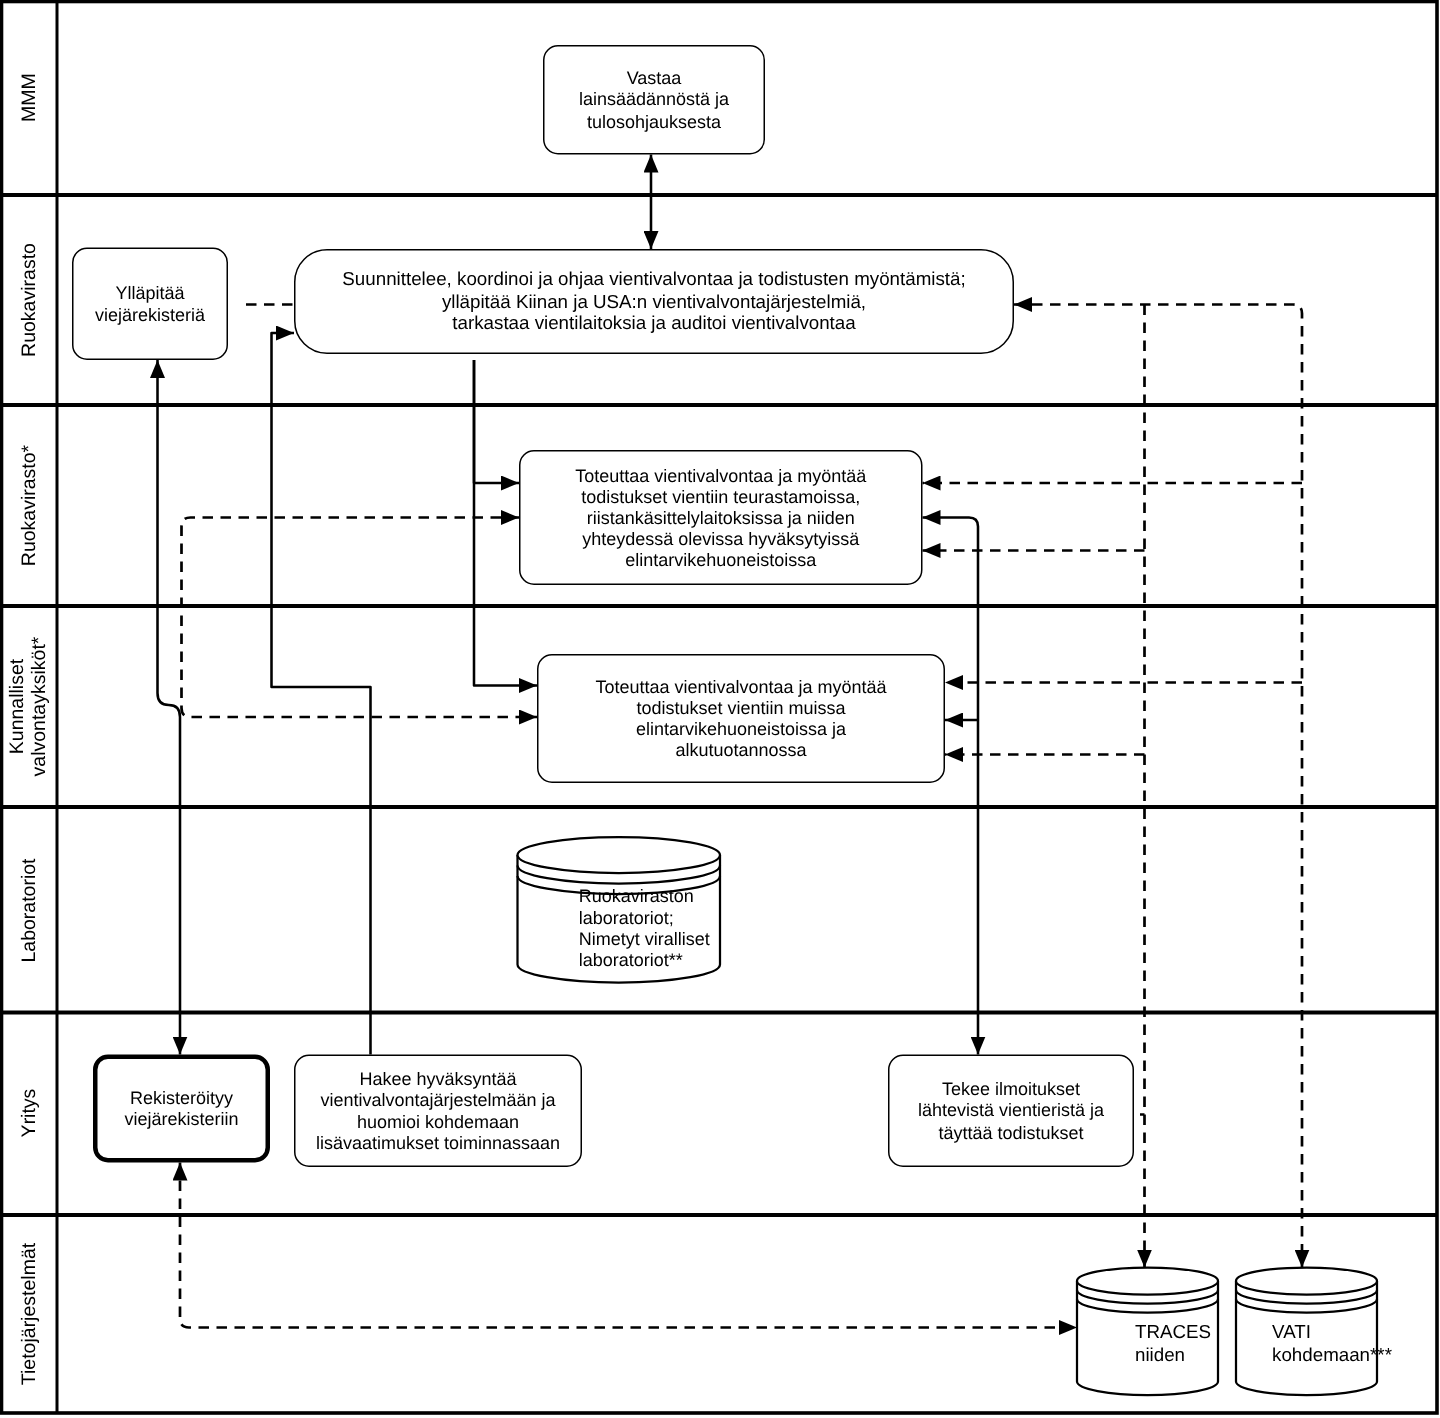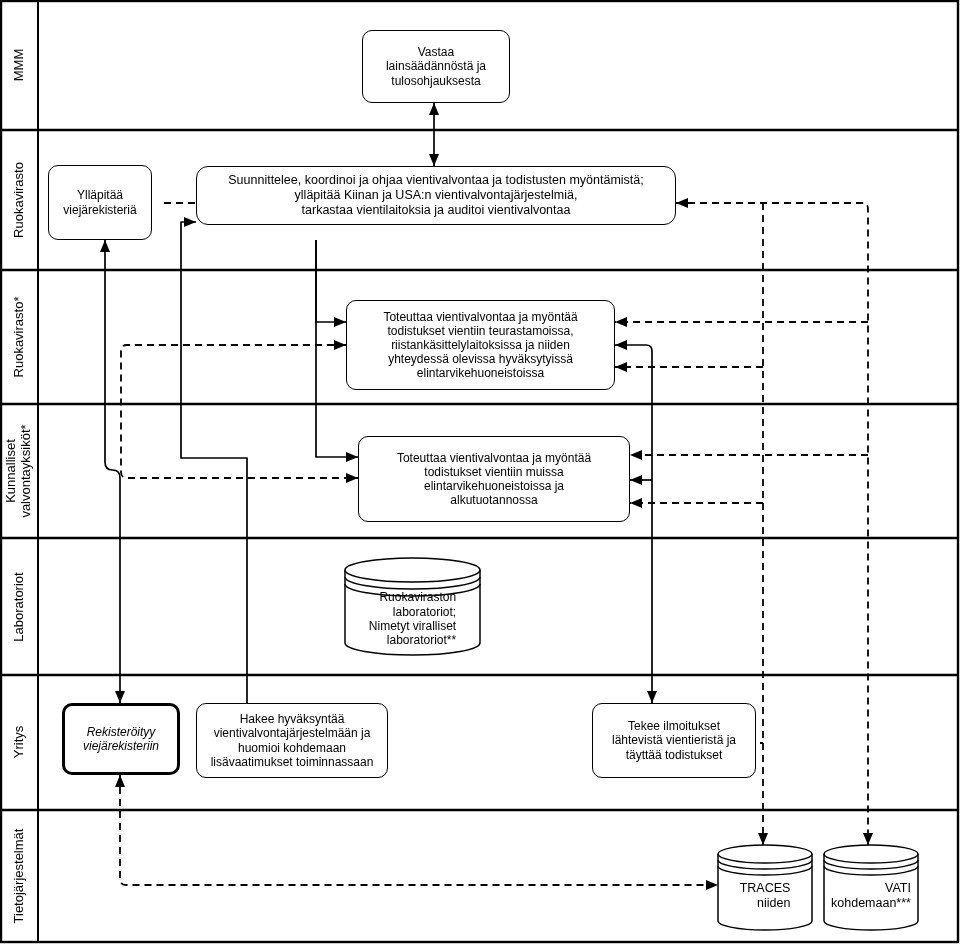--- a/index.html
+++ b/index.html
@@ -8,25 +8,25 @@
     font-family:"Liberation Sans",sans-serif;color:#000;overflow:hidden;
   }
   #edges{position:absolute;left:0;top:0;width:960px;height:945px;}
   .node{
     position:absolute;display:flex;align-items:center;justify-content:center;
     background:#fff;border:1.6px solid #000;border-radius:10px;
     text-align:center;white-space:pre-line;font-size:12px;line-height:1.18;
     box-sizing:border-box;padding:2px;
   }
   .node.big{border-radius:12px;font-size:12.5px;}
-  .node.thick{border-width:3px;font-style:italic;}
+  .node.thick{border-width:3px;}
   .cyl-label{
     position:absolute;display:flex;align-items:center;justify-content:center;
-    text-align:right;white-space:pre-line;font-size:12.5px;line-height:1.2;
-    background:transparent;border:none;
+    text-align:left;white-space:pre-line;font-size:12.5px;line-height:1.2;
+    background:transparent;border:none;padding-left:17px;
   }
   .lane-label{
     position:absolute;display:flex;align-items:center;justify-content:center;
     width:170px;height:38px;transform:rotate(-90deg);
     text-align:center;white-space:pre-line;font-size:13px;line-height:1.15;
   }
 </style>
 </head>
 <body>
 
@@ -107,21 +107,21 @@
   <div class="lane-label" style="left:-66px;top:723px;">Yritys</div>
   <div class="lane-label" style="left:-66px;top:857px;">Tietojärjestelmät</div>
 
   <div class="node" style="left:362px;top:30px;width:148px;height:73px;">Vastaa
 lainsäädännöstä ja
 tulosohjauksesta</div>
 
   <div class="node" style="left:48px;top:165px;width:104px;height:75px;">Ylläpitää
 viejärekisteriä</div>
 
-  <div class="node big" style="left:196px;top:166px;width:480px;height:59px;">Suunnittelee, koordinoi ja ohjaa vientivalvontaa ja todistusten myöntämistä;
+  <div class="node big" style="left:196px;top:166px;width:480px;height:70px;border-radius:22px;">Suunnittelee, koordinoi ja ohjaa vientivalvontaa ja todistusten myöntämistä;
 ylläpitää Kiinan ja USA:n vientivalvontajärjestelmiä,
 tarkastaa vientilaitoksia ja auditoi vientivalvontaa</div>
 
   <div class="node" style="left:346px;top:300px;width:269px;height:90px;">Toteuttaa vientivalvontaa ja myöntää
 todistukset vientiin teurastamoissa,
 riistankäsittelylaitoksissa ja niiden
 yhteydessä olevissa hyväksytyissä
 elintarvikehuoneistoissa</div>
 
   <div class="node" style="left:358px;top:436px;width:272px;height:86px;">Toteuttaa vientivalvontaa ja myöntää

